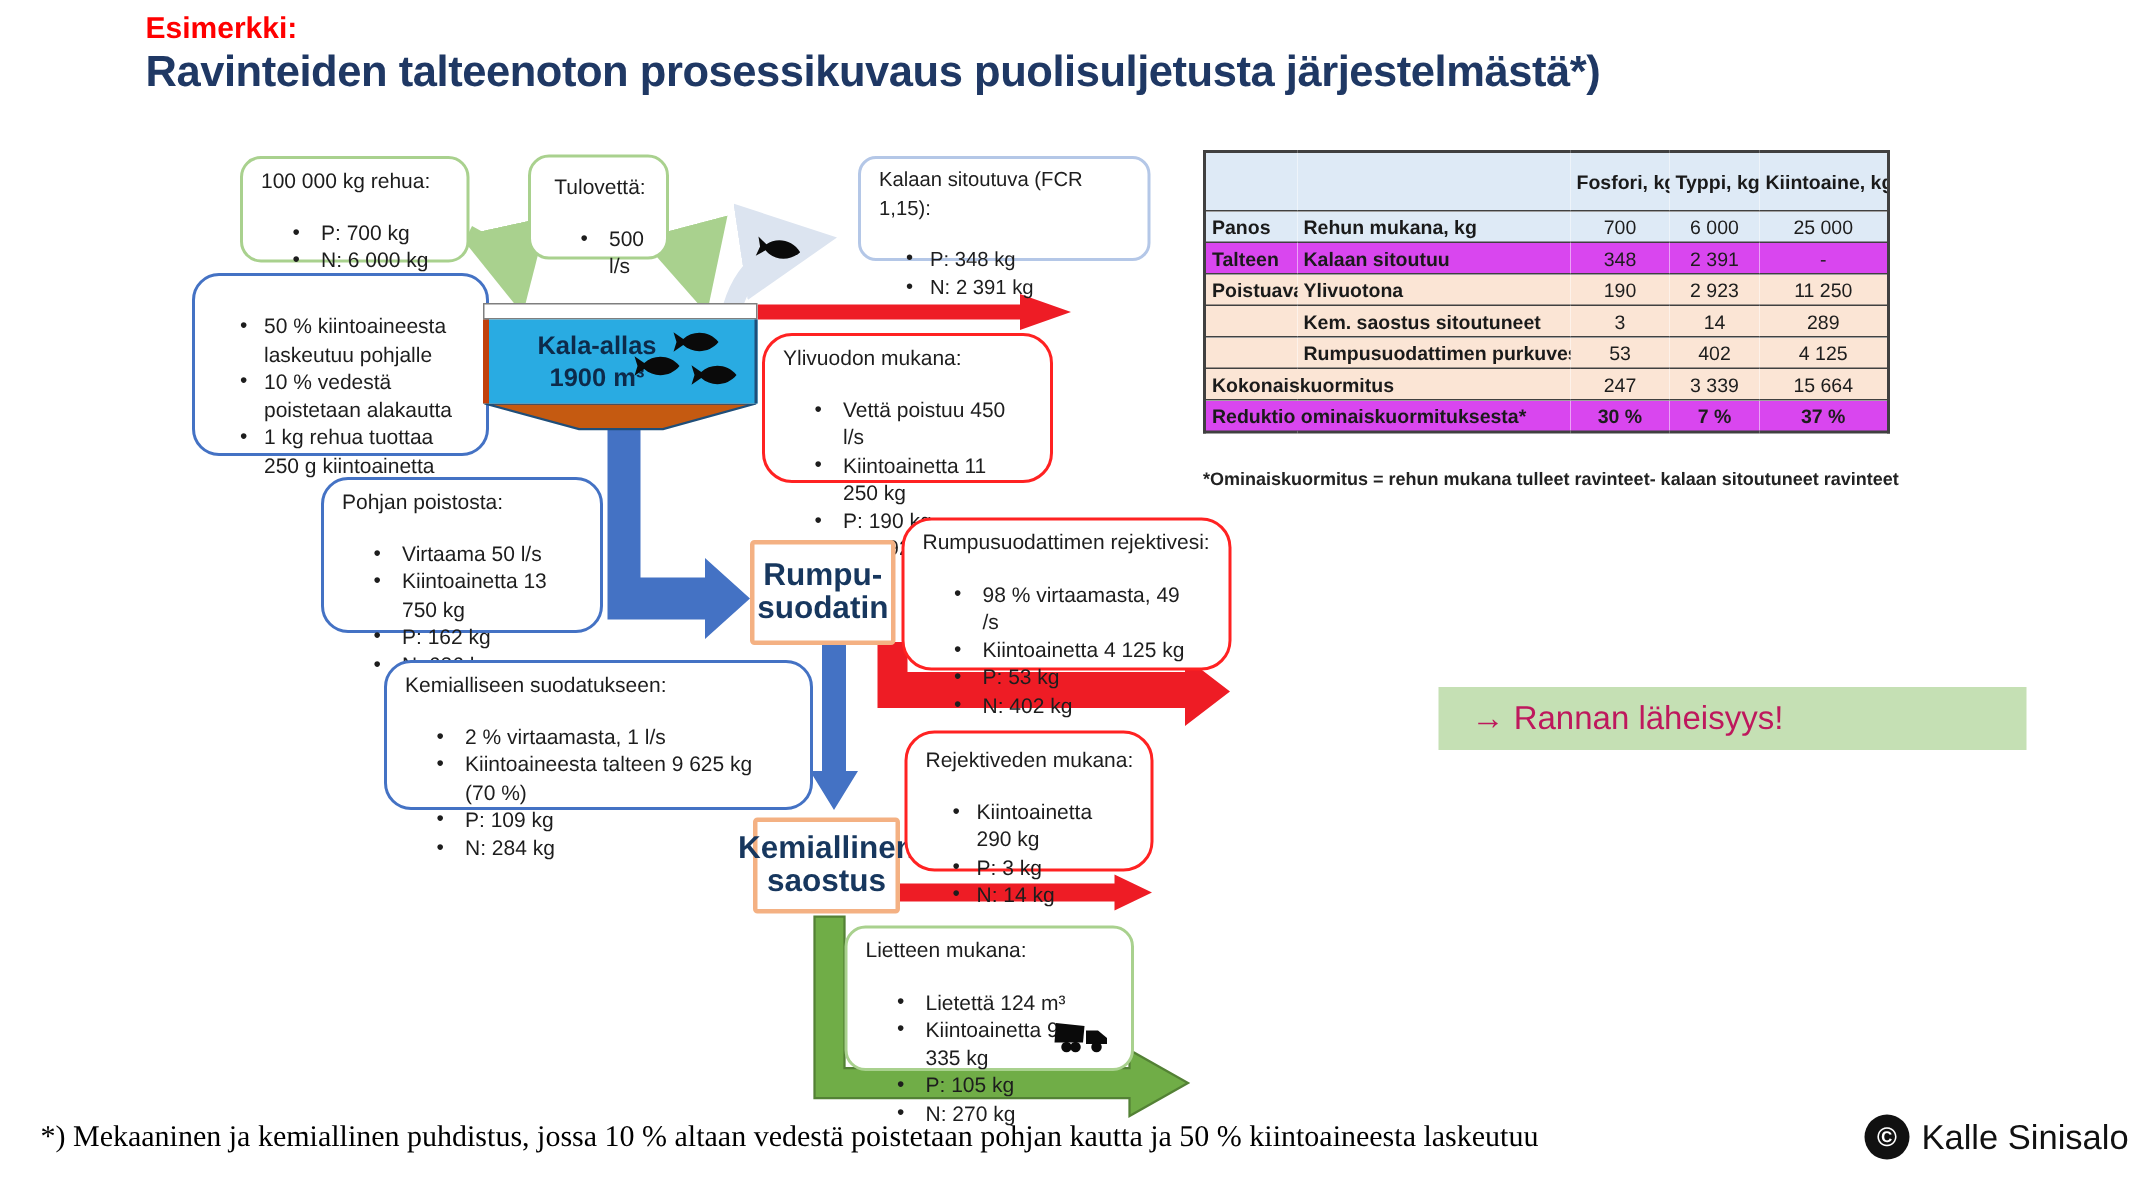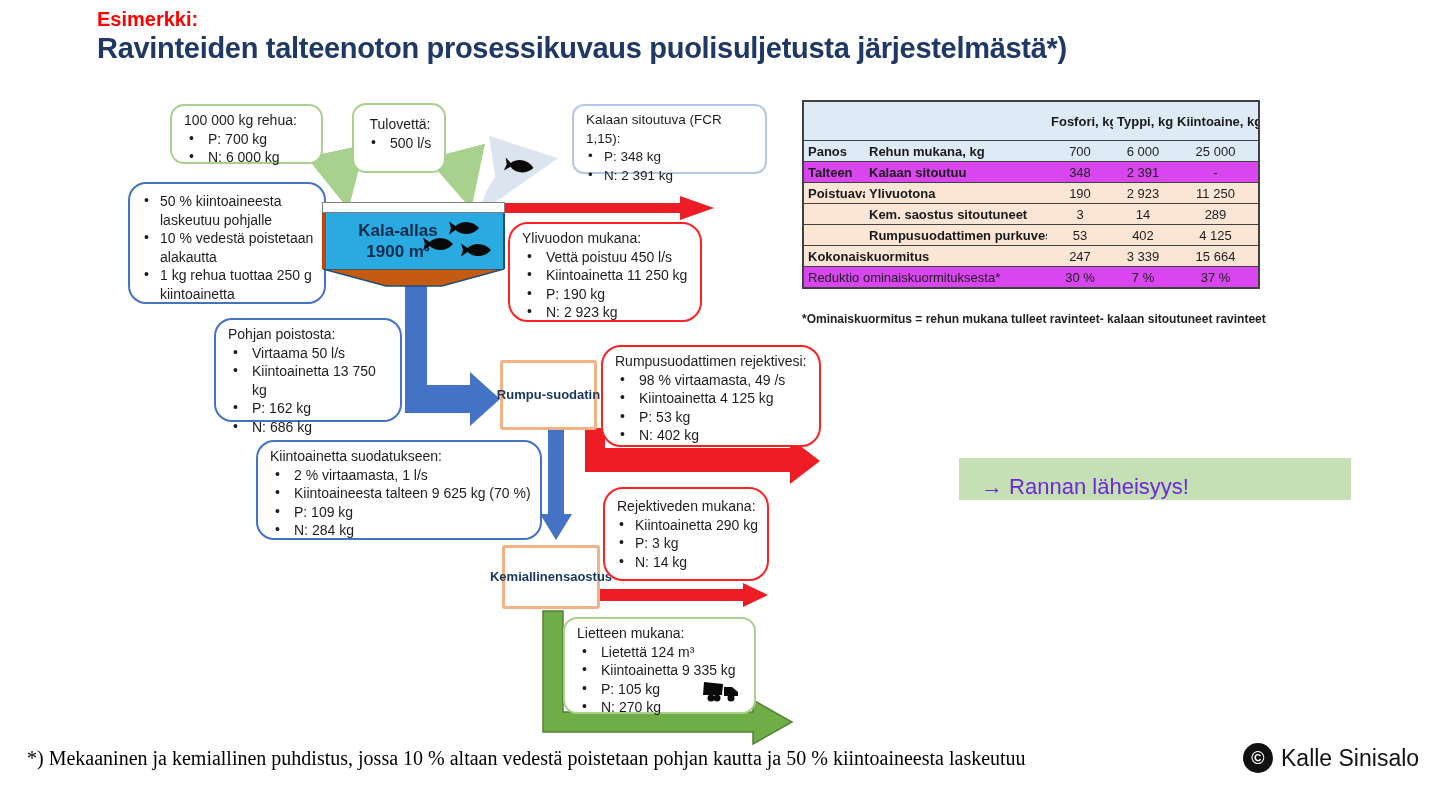--- a/index.html
+++ b/index.html
@@ -8,58 +8,58 @@
     background:#ffffff;font-family:"Liberation Sans",sans-serif;color:#1d1d1d;
   }
   .abs{position:absolute}
   
   #kicker{left:97px;top:8px;font-size:20px;font-weight:bold;color:#ff0000}
   #heading{left:97px;top:32px;font-size:29px;font-weight:bold;color:#1f3864;letter-spacing:-.3px}
   
   .box{position:absolute;background:#fff;box-sizing:border-box;z-index:2;
        font-size:14px;line-height:18.5px;padding:5px 6px 4px 8px}
   .box .bt{padding-left:4px}
-  .box ul{margin:0;padding:0;list-style:none}
+  .box ul{margin:16px;padding:0;list-style:none}
   .box li{position:relative;padding-left:28px}
   .box li::before{content:"•";position:absolute;left:9px;top:-1px}
   .box.tight li{padding-left:22px}
   .box.tight li::before{left:6px}
   .green{border:2.5px solid #a9d18e;border-radius:14px}
   .blue{border:2px solid #4472c4;border-radius:18px}
   .red{border:2.5px solid #ff2222;border-radius:20px}
   .peri{border:2px solid #b4c7e7;border-radius:12px}
   .center-title .bt{text-align:center;padding-left:0}
   
   .proc{position:absolute;background:#fff;z-index:2;border:3px solid #f4b183;border-radius:3px;
-        display:flex;align-items:center;justify-content:center;
-        font-weight:bold;color:#17375e;font-size:13px;line-height:22px;text-align:center;box-sizing:border-box}
+        display:flex;flex-direction:column;align-items:center;justify-content:center;
+        font-weight:bold;color:#17375e;font-size:21px;line-height:22px;text-align:center;box-sizing:border-box}
   
   #tank{left:322px;top:202px;width:183px;z-index:2}
   #tank-strip{height:11px;background:#fff;border:1px solid #7f7f7f;box-sizing:border-box}
   #tank-water{height:56px;background:#29abe2;border-left:4px solid #c2410c;border-right:2px solid #1f4e79;position:relative;box-sizing:border-box}
   #tank-label{position:absolute;left:12px;top:7px;width:120px;text-align:center;
               font-weight:bold;font-size:17px;line-height:21px;color:#0d2a4a}
   .tank-fish{position:absolute}
   
   #nutrient-table-wrap{left:802px;top:100px;z-index:2}
   table{border-collapse:collapse;border:2px solid #404040;table-layout:fixed;width:456px}
   td,th{border-top:1px solid #404040;border-bottom:1px solid #404040;padding:0 4px;
         font-size:13px;height:20px;white-space:nowrap;overflow:hidden}
   tr.hdr td, tr.hdr th{height:38px;vertical-align:middle}
   th{font-weight:600;text-align:center;color:#1a1a1a}
   td.grp,td.lbl{font-weight:600;text-align:left;color:#1a1a1a}
   td.num{text-align:center;font-weight:normal}
-  tr.bold td{font-weight:normal}
+  tr.bold td{font-weight:bold}
   tr.boldlbl td.grp{font-weight:bold}
   .rblue{background:#deeaf6}.rgreen{background:#d946ef}.rsalmon{background:#fbe5d5}
   #table-footnote{left:802px;top:312px;font-size:12px;font-weight:600;color:#222}
   
   #banner{left:959px;top:458px;width:392px;height:42px;background:#c5e0b4;z-index:2;
-          display:flex;align-items:flex-end;padding-left:22px;box-sizing:border-box;
-          font-size:22px;color:#6d28d9}
+          display:flex;align-items:center;padding-left:22px;box-sizing:border-box;
+          font-size:22px;color:#be185d}
   
   #footer-note{left:27px;top:747px;font-family:"Liberation Serif",serif;font-size:20px;color:#000}
   #credit{left:1243px;top:743px;display:flex;align-items:center;gap:8px;z-index:2}
   #credit-logo{width:30px;height:30px;border-radius:50%;background:#111;color:#fff;
                display:flex;align-items:center;justify-content:center;font-size:18px;font-weight:bold}
   #credit-name{font-size:23px;color:#111}
   
   #arrows{position:absolute;left:0;top:0;z-index:1;pointer-events:none}
 </style>
 </head>
@@ -92,21 +92,21 @@
   <polygon points="585,428 605,428 605,448 790,448 790,438 820,461 790,484 790,472 585,472" fill="#ee1c25"></polygon>
 
   <polygon points="592,589 743,589 743,583 768,595 743,607 743,601 592,601" fill="#ee1c25"></polygon>
 
   <polygon points="543,611 563,611 563,712 753,712 753,700 792,722 753,744 753,732 543,732" fill="#70ad47" stroke="#538135" stroke-width="1.5"></polygon>
 </svg>
 
 <div class="abs" id="kicker">Esimerkki:</div>
 <div class="abs" id="heading">Ravinteiden talteenoton prosessikuvaus puolisuljetusta järjestelmästä*)</div>
 
-<div class="box green" style="left:170px;top:104px;width:153px;height:60px">
+<div class="box green" style="left:160px;top:104px;width:153px;height:71px">
   <div class="bt">100 000 kg rehua:</div>
   <ul>
     <li>P: 700 kg</li>
     <li>N: 6 000 kg</li>
   </ul>
 </div>
 
 <div class="box green center-title" style="left:352px;top:103px;width:94px;height:70px;padding-top:10px">
   <div class="bt">Tulovettä:</div>
   <ul>
@@ -181,21 +181,21 @@
   <div class="bt" style="white-space:nowrap">Rumpusuodattimen rejektivesi:</div>
   <ul>
     <li>98 % virtaamasta, 49 /s</li>
     <li>Kiintoainetta 4 125 kg</li>
     <li>P: 53 kg</li>
     <li>N: 402 kg</li>
   </ul>
 </div>
 
 <div class="box blue" style="left:256px;top:440px;width:286px;height:100px">
-  <div class="bt">Kiintoainetta suodatukseen:</div>
+  <div class="bt">Kemialliseen suodatukseen:</div>
   <ul>
     <li>2 % virtaamasta, 1 l/s</li>
     <li>Kiintoaineesta talteen 9 625 kg (70 %)</li>
     <li>P: 109 kg</li>
     <li>N: 284 kg</li>
   </ul>
 </div>
 
 <div class="proc" style="left:502px;top:545px;width:98px;height:64px">
   <div>Kemiallinen</div>

